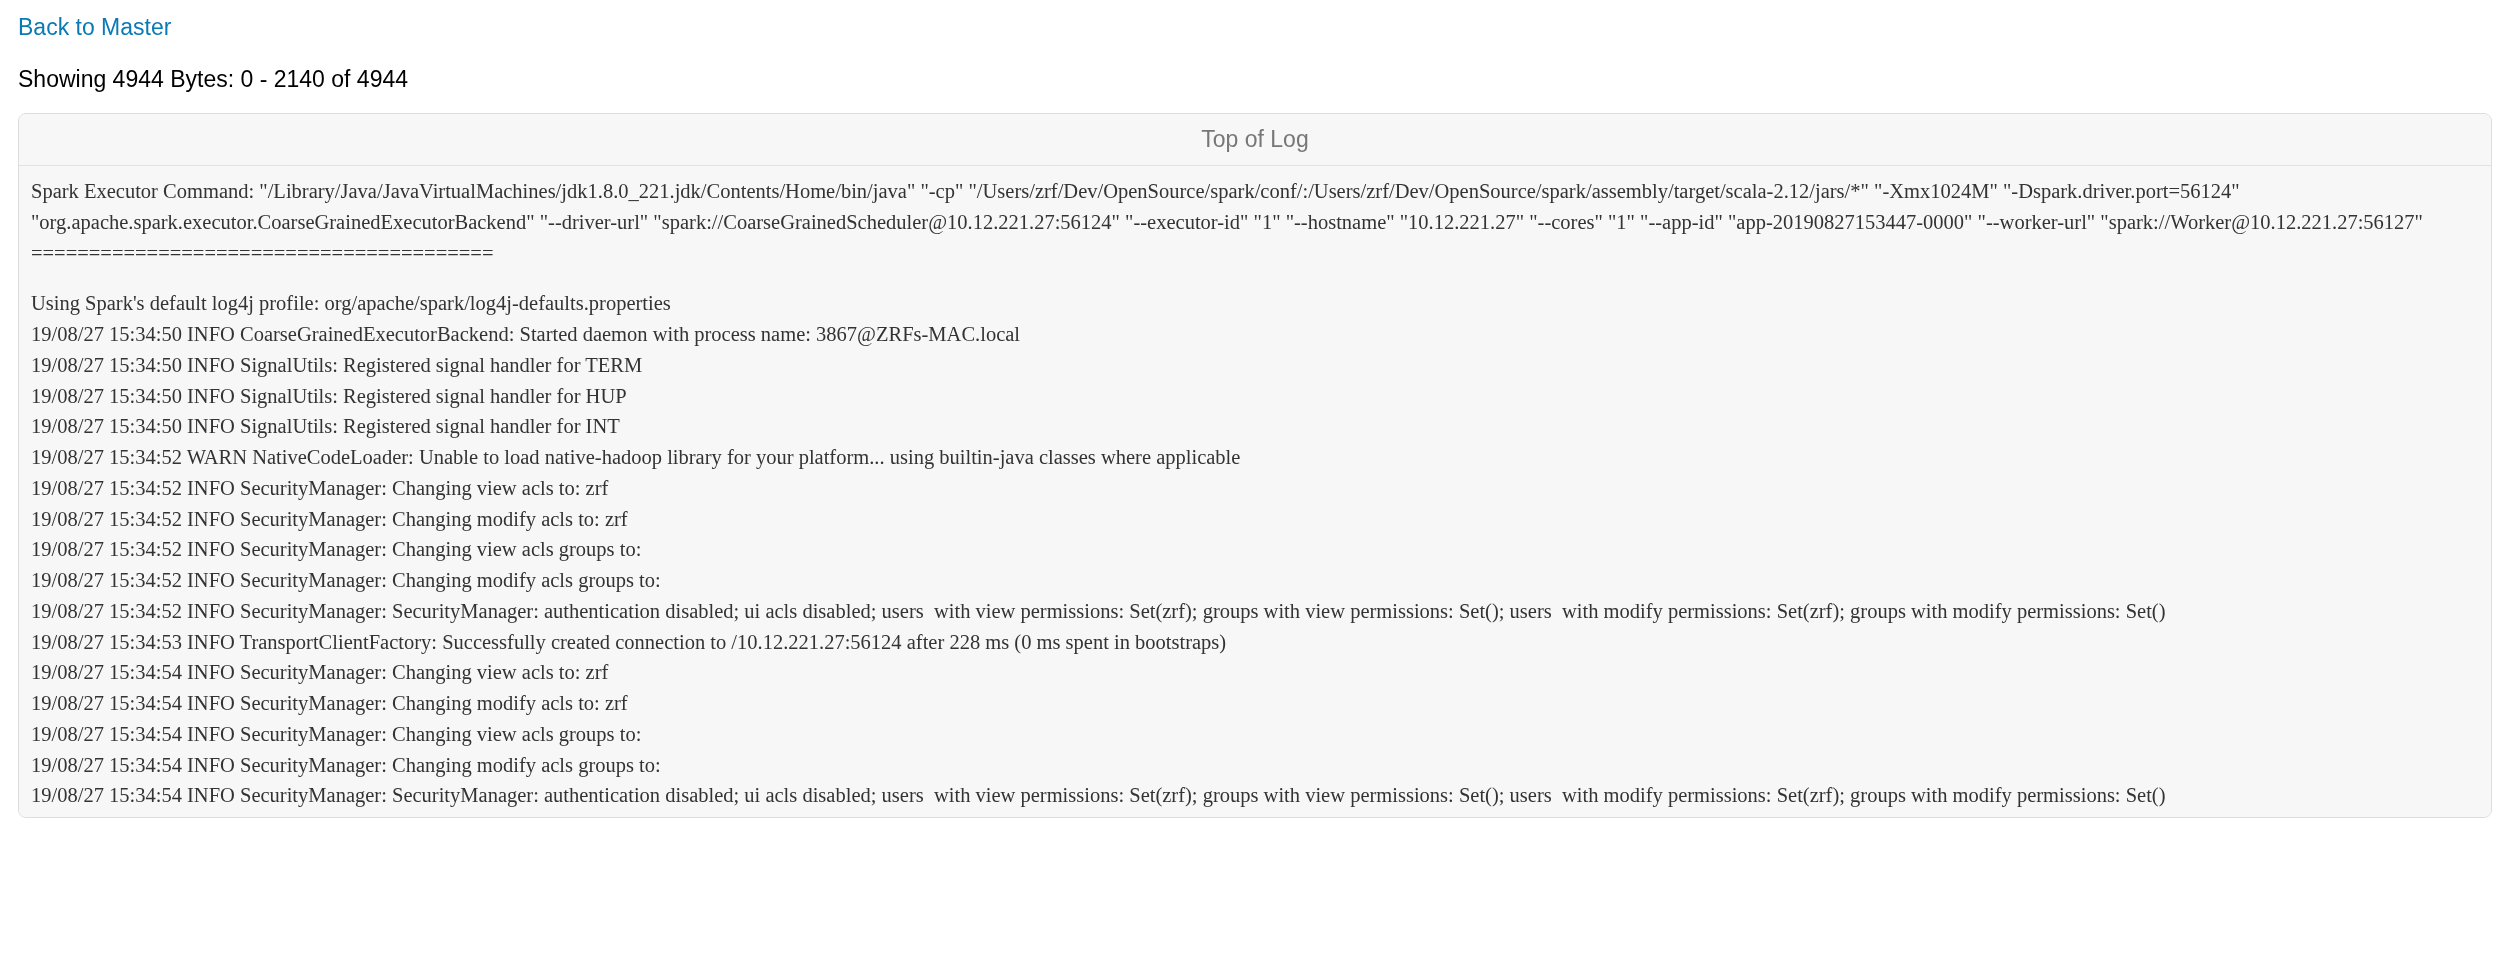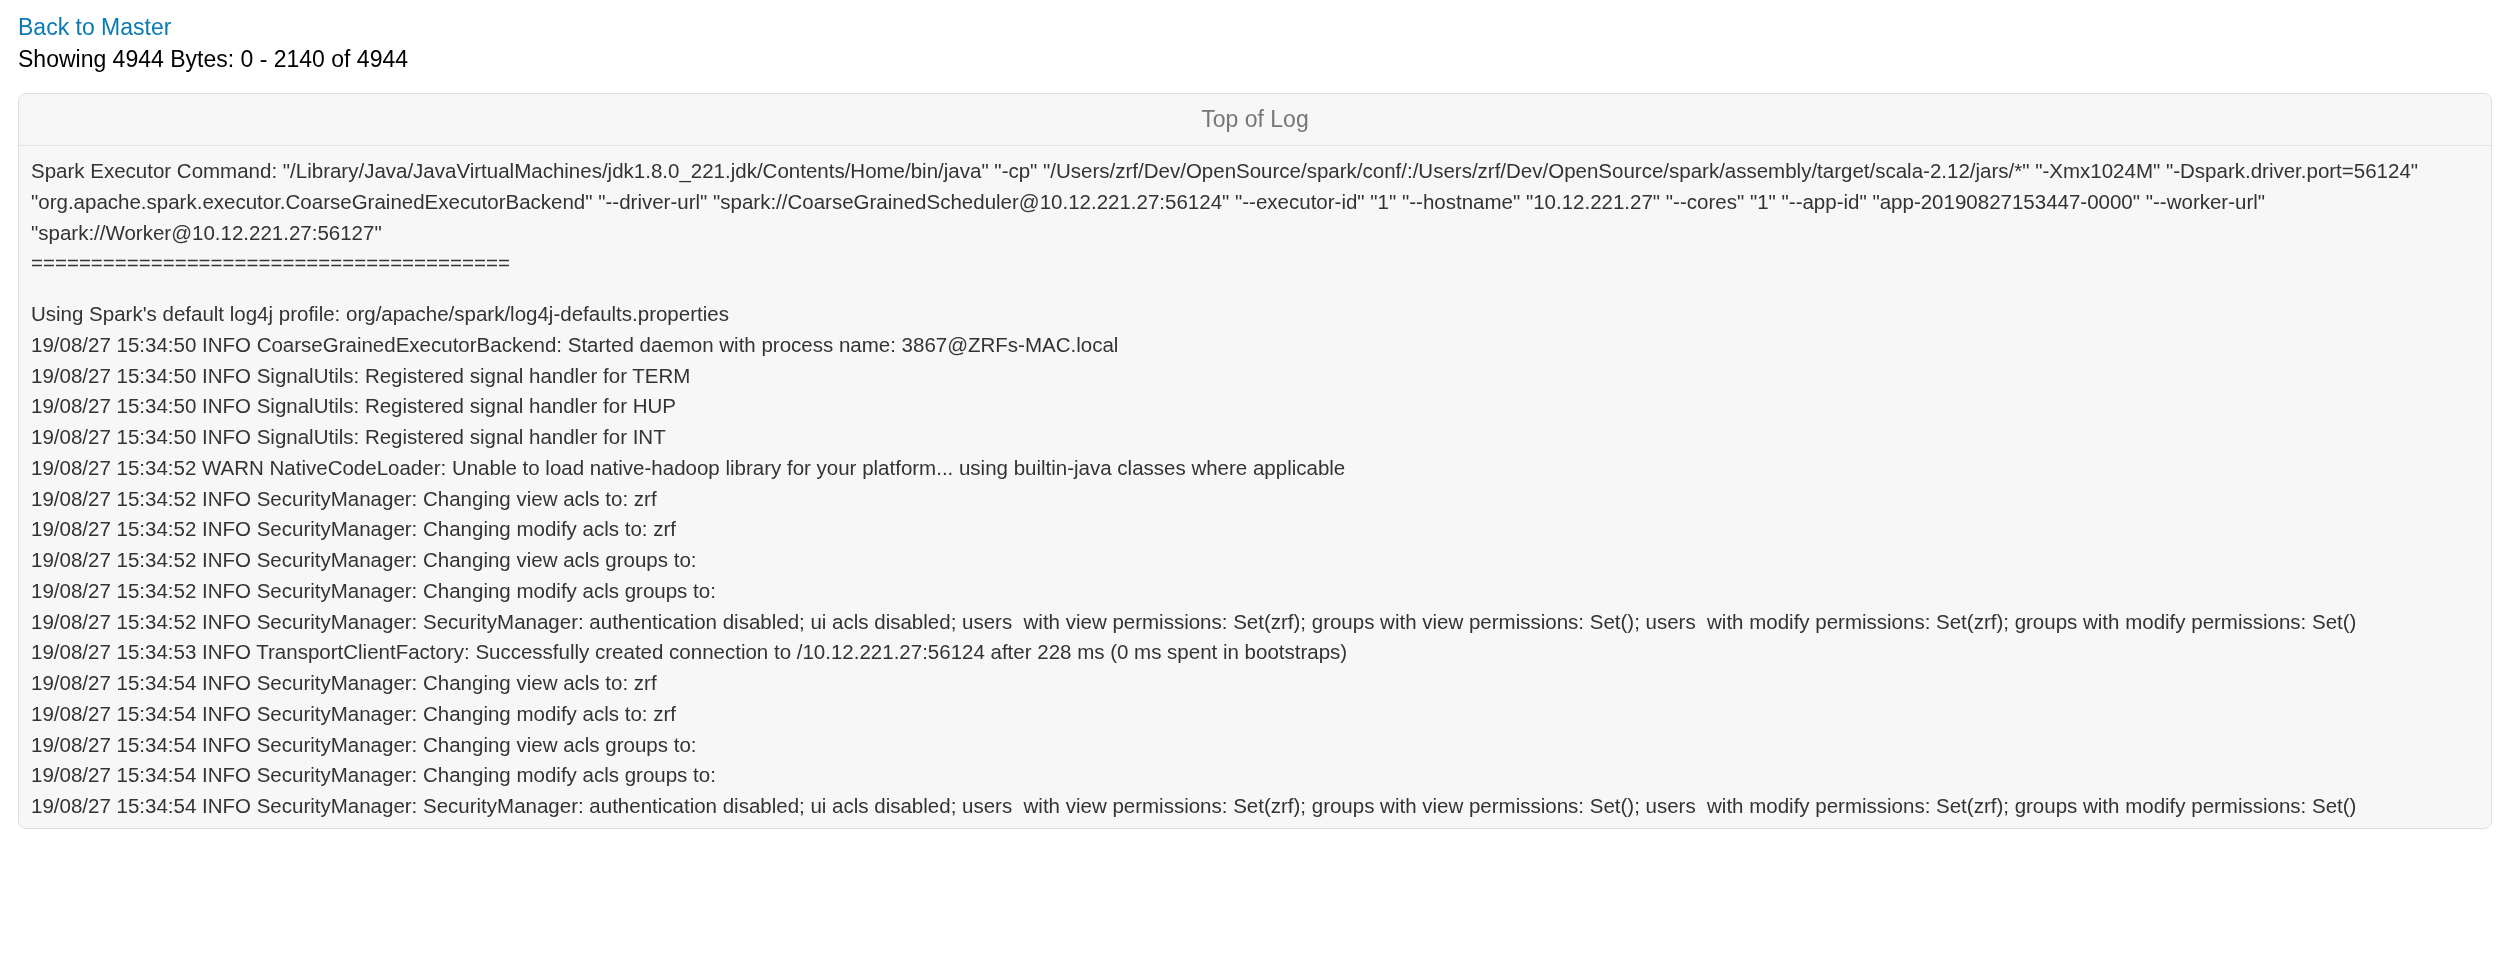--- a/index.html
+++ b/index.html
@@ -17,21 +17,21 @@
     padding: 14px 18px 0 18px;
     box-sizing: border-box;
     width: 2510px;
   }
   .back-link {
     display: inline-block;
     color: #0a7ab5;
     font-size: 23px;
     text-decoration: none;
     line-height: 1.2;
-    margin-bottom: 4px;
+    margin-bottom: 24px;
   }
   .showing-line {
     font-size: 23px;
     color: #000;
     margin-bottom: 20px;
     line-height: 1.2;
   }
   .log-panel {
     border: 1px solid #dddddd;
     border-radius: 8px;
@@ -44,21 +44,21 @@
     text-align: center;
     color: #777777;
     font-size: 23px;
     padding: 12px 0 12px 0;
     background: #f7f7f7;
     border-bottom: 1px solid #e2e2e2;
   }
   .log-body {
     background: #f7f7f7;
     padding: 10px 12px 6px 12px;
-    font-family: Liberation Sans, sans-serif;
+    font-family: Liberation Serif, serif;
     font-size: 20.5px;
     line-height: 1.5;
     color: #333333;
     white-space: pre-wrap;
     word-break: break-word;
     overflow-wrap: break-word;
   }
   .log-line {
     white-space: pre-wrap;
     word-break: break-word;

